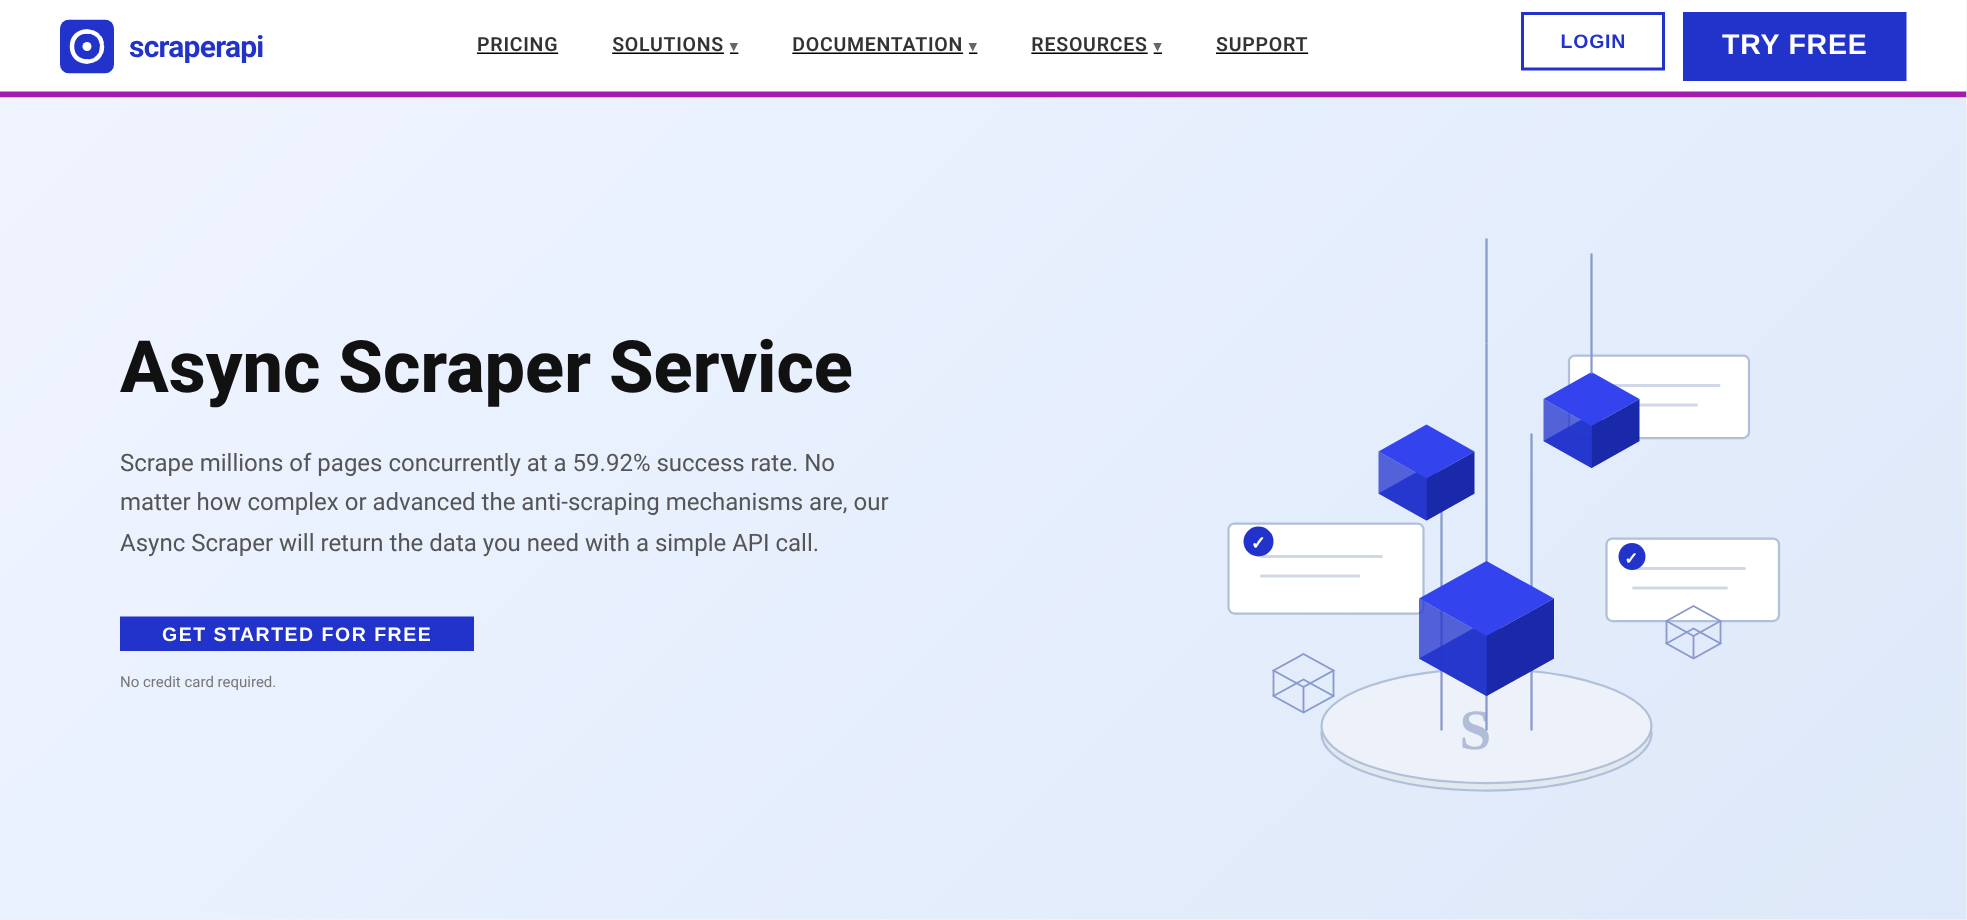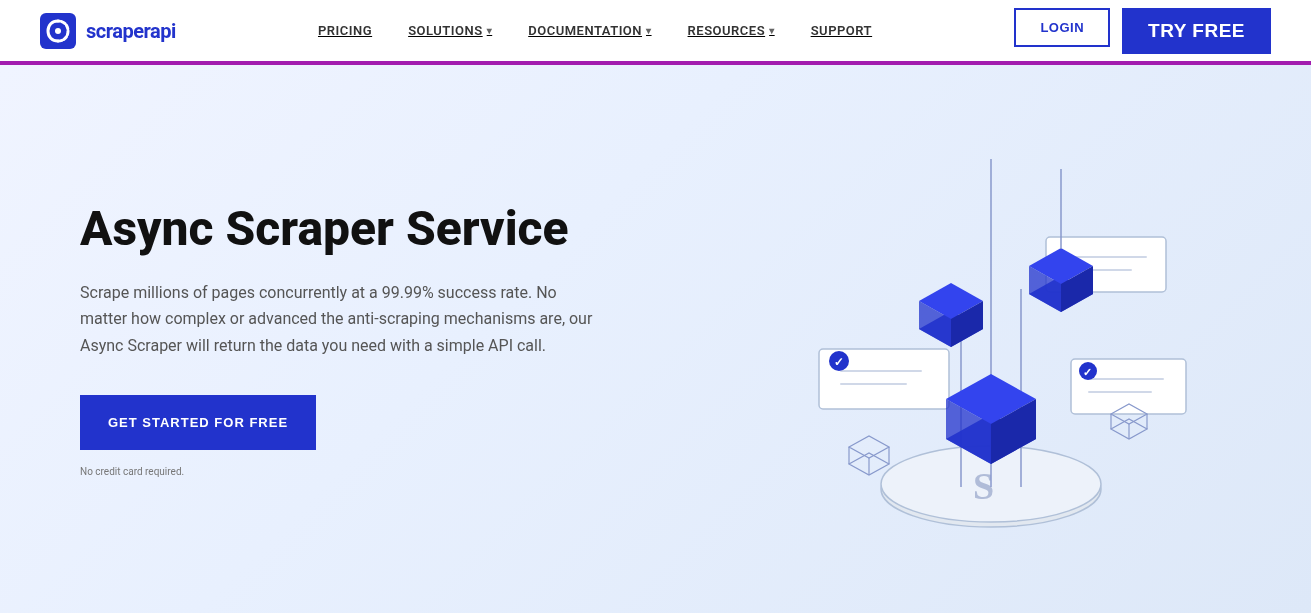--- a/index.html
+++ b/index.html
@@ -103,21 +103,21 @@
       color: #555;
       line-height: 1.65;
       margin-bottom: 36px;
       max-width: 520px;
     }
     .btn-get-started {
       background: #2233cc;
       color: #fff;
       font-size: 13px;
       font-weight: 700;
-      padding: 20px 28px;
+      padding: 4px 28px;
       cursor: pointer;
       border: none;
       letter-spacing: 1px;
       text-transform: uppercase;
       display: inline-block;
       margin-bottom: 16px;
     }
     .no-credit {
       font-size: 10px;
       color: #777;
@@ -172,21 +172,21 @@
 
   <div class="header-actions">
     <button class="btn-login">LOGIN</button>
     <button class="btn-try-free">TRY FREE</button>
   </div>
 </header>
 
 <section class="hero">
   <div class="hero-content">
     <h1 class="hero-title">Async Scraper Service</h1>
-    <p class="hero-description">Scrape millions of pages concurrently at a 99.99% success rate. No matter how complex or advanced the anti-scraping mechanisms are, our Async Scraper will return the data you need with a simple API call.</p>
+    <p class="hero-description">Scrape millions of pages concurrently at a 59.92% success rate. No matter how complex or advanced the anti-scraping mechanisms are, our Async Scraper will return the data you need with a simple API call.</p>
     <button class="btn-get-started">GET STARTED FOR FREE</button>
     <p class="no-credit">No credit card required.</p>
   </div>
 
   <div class="hero-illustration">
     <svg class="illustration-svg" viewBox="0 0 480 420" fill="none" xmlns="http://www.w3.org/2000/svg">
 
       <ellipse cx="240" cy="360" rx="110" ry="38" fill="#e2e8f0" stroke="#b0c0d8" stroke-width="1.5"></ellipse>
       <ellipse cx="240" cy="355" rx="110" ry="38" fill="#edf2fa" stroke="#b0c0d8" stroke-width="1.5"></ellipse>
 

